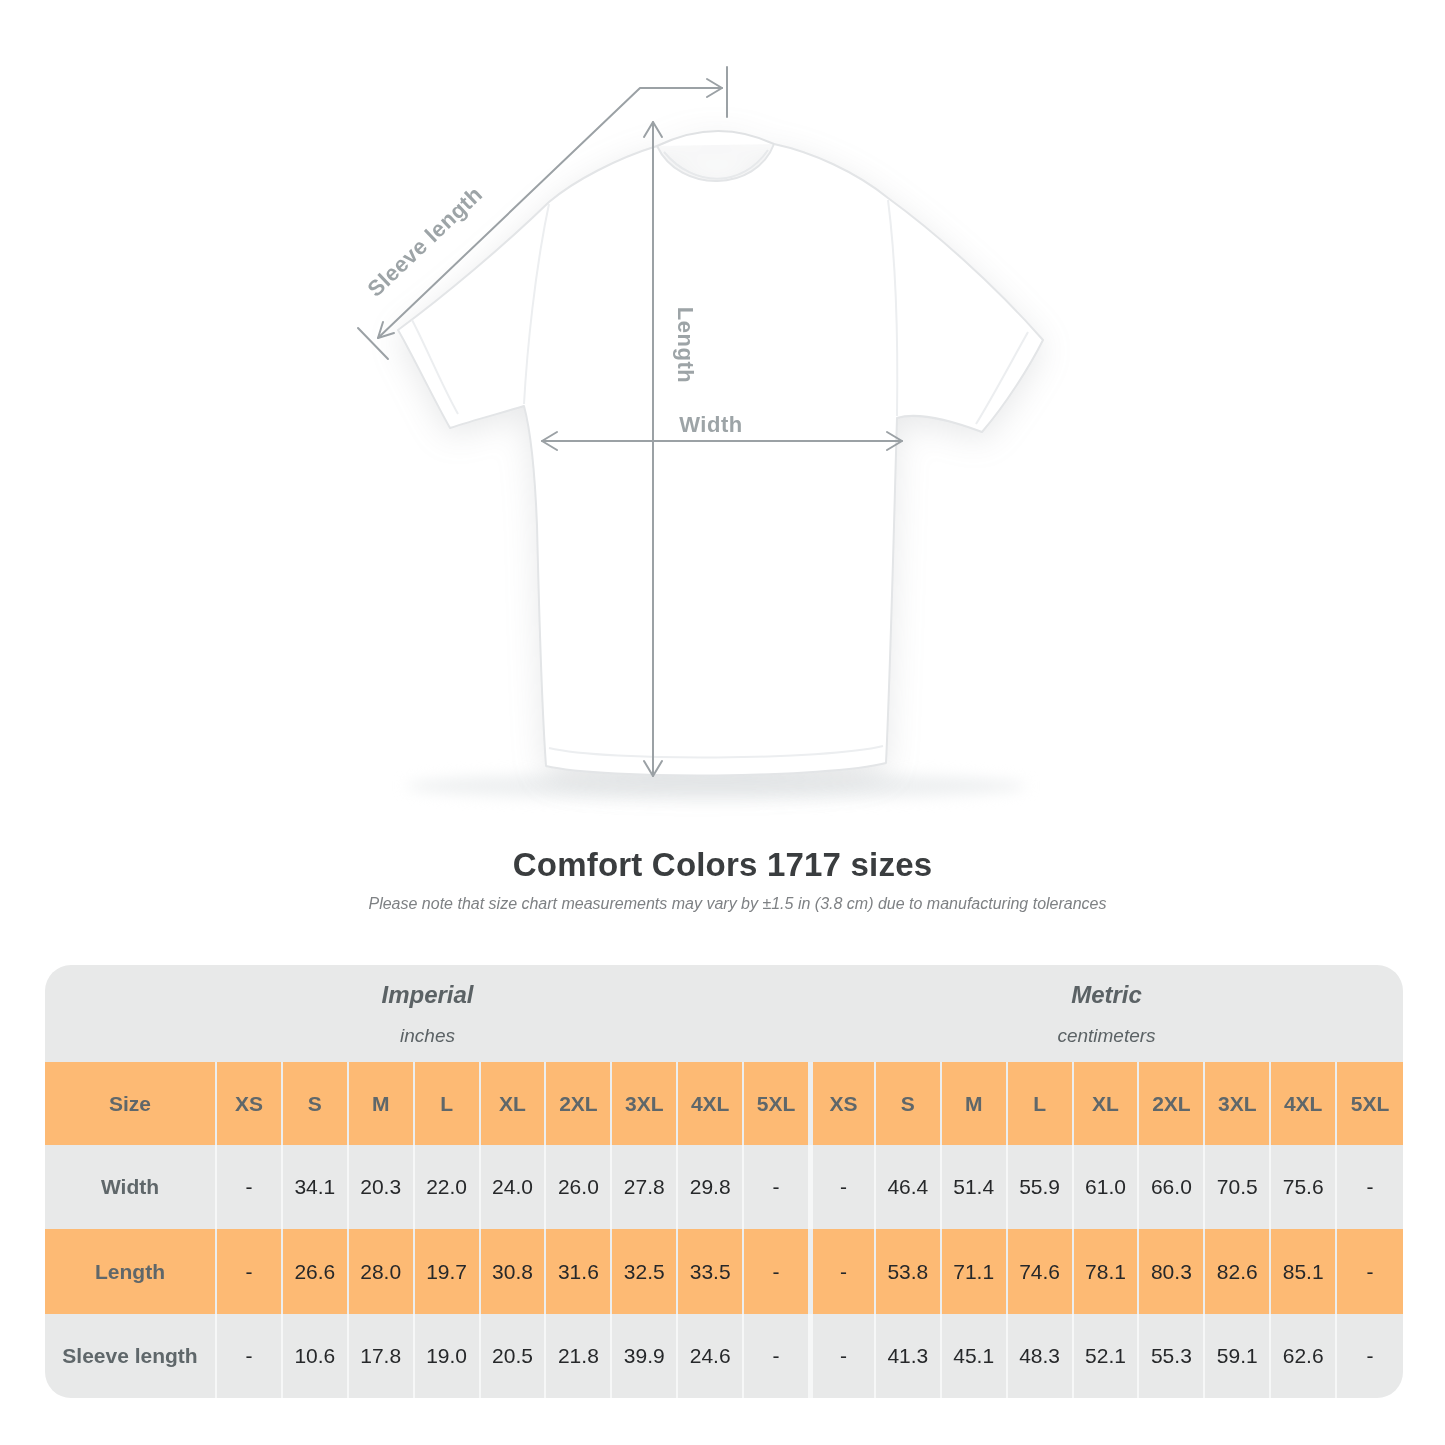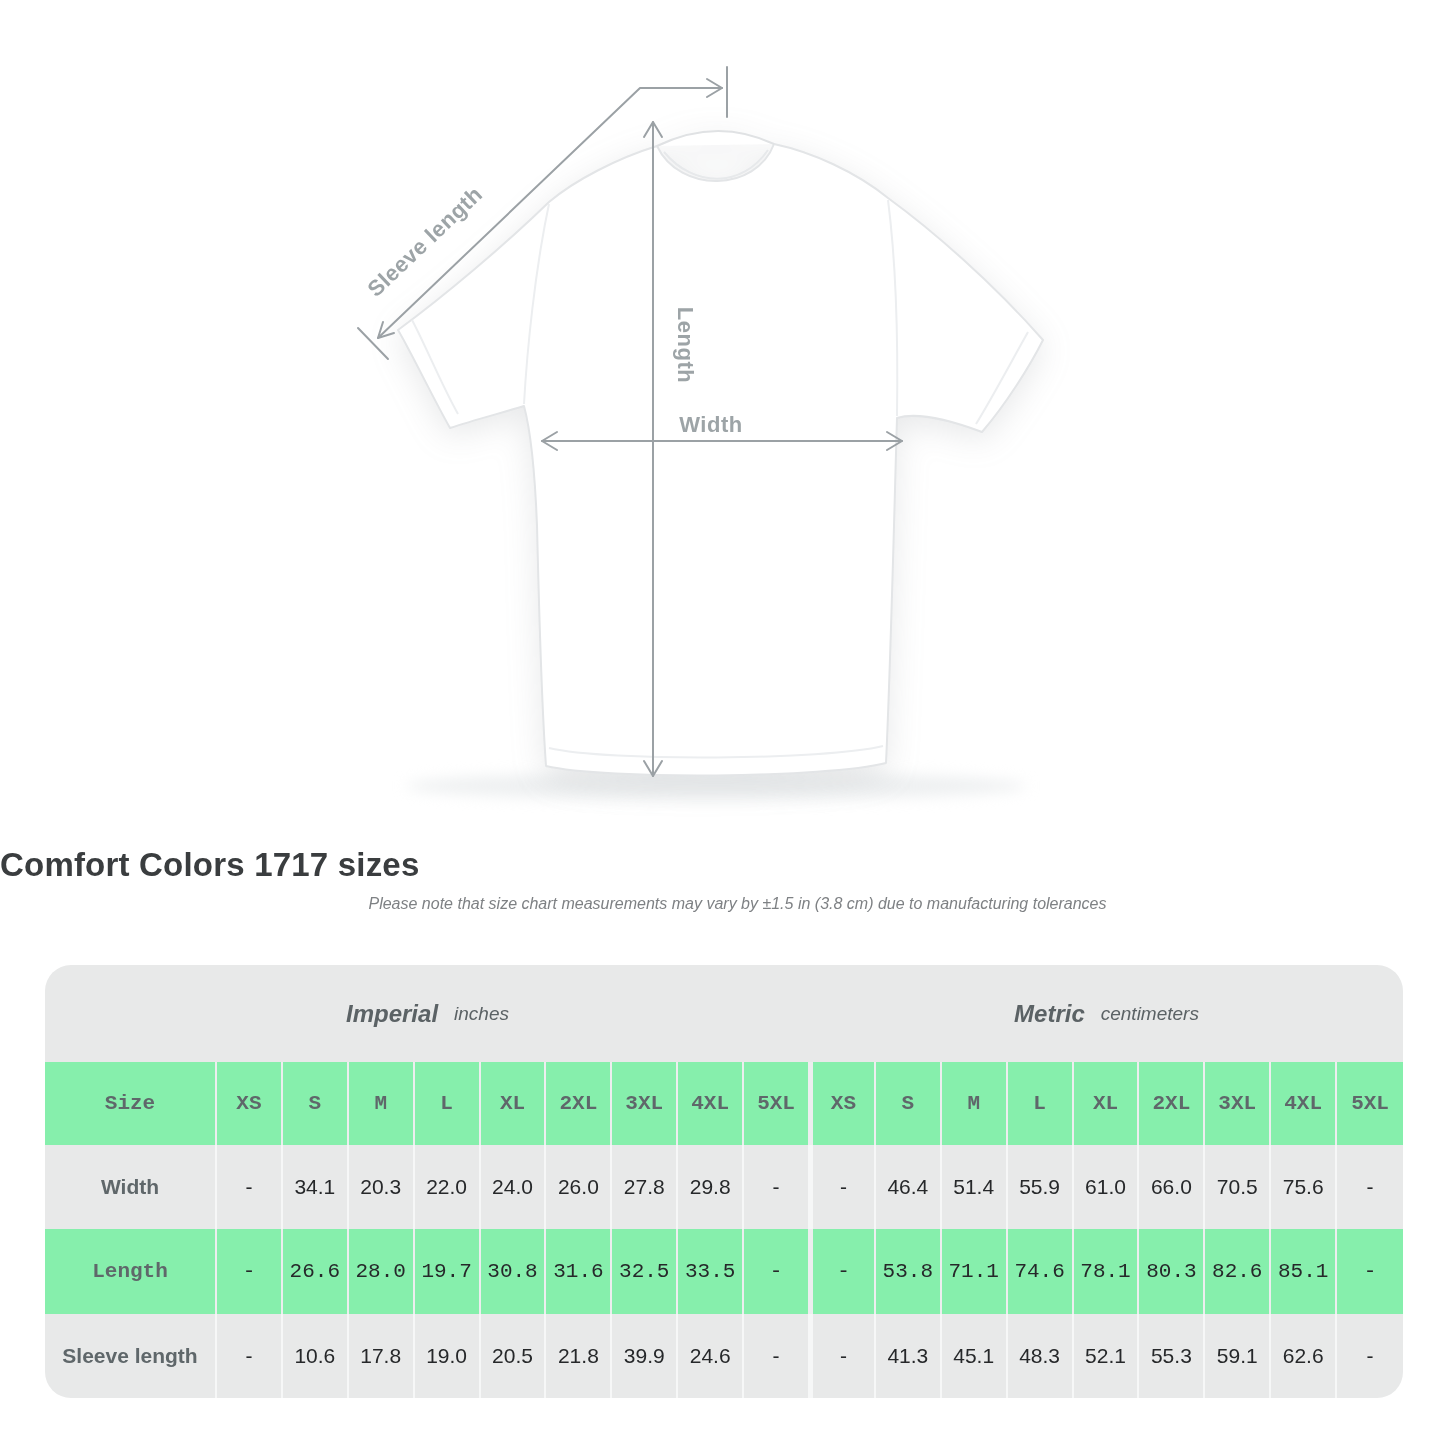--- a/index.html
+++ b/index.html
@@ -7,40 +7,40 @@
   body { font-family:"Liberation Sans", sans-serif; }
   .page { position:relative; width:1445px; height:1445px; background:#ffffff; overflow:hidden; }
 
   
   .illustration { position:absolute; top:0; left:0; width:1445px; height:830px; }
   .shirt-group { filter: drop-shadow(0 8px 16px rgba(110,116,122,0.16)); }
   .meas-line { stroke:#9ba1a5; stroke-width:2; fill:none; stroke-linecap:round; stroke-linejoin:round; }
   .meas-label { fill:#9da4a7; font-weight:bold; font-size:22px; letter-spacing:0.5px; }
 
   
-  .title { position:absolute; top:846px; left:0; width:100%; text-align:left;
+  .title { position:absolute; top:846px; left:0; width:100%; text-align:center;
            font-size:33px; font-weight:bold; color:#3a3d3f; letter-spacing:0.2px; }
   .note  { position:absolute; top:895px; left:15px; width:100%; text-align:center;
            font-size:16px; font-style:italic; color:#7e8184; }
 
   
   .size-table { position:absolute; top:965px; left:45px; width:1358px; height:433px;
                 border-radius:26px; overflow:hidden; background:#ffffff; }
   .unit-band { display:grid; grid-template-columns:765px auto; height:97px; background:#e8e9e9; }
-  .unit-cell { display:flex; flex-direction:row; align-items:center; justify-content:center; gap:16px; }
+  .unit-cell { display:flex; flex-direction:column; align-items:center; justify-content:center; gap:16px; }
   .unit-name { font-size:24px; font-weight:bold; font-style:italic; color:#5b6265; }
   .unit-sub  { font-size:19px; font-style:italic; color:#5b6265; }
 
   .tgrid { display:grid; grid-template-columns:172px repeat(18, 1fr);
            grid-template-rows:83px 84px 85px 84px; }
   .cell { display:flex; align-items:center; justify-content:center;
           font-size:21px; color:#26282a; }
   .cell.head { font-weight:bold; color:#5f676a; }
   .cell.rlabel { font-weight:bold; color:#5f676a; }
-  .row-white { background:#86efac;font-family:Liberation Mono, monospace; }
+  .row-white { background:#fdba74; }
   .row-gray  { background:#e8e9e9; }
   .row-white.sep { border-right:2px solid #eceeef; }
   .row-gray.sep  { border-right:2px solid #f6f7f7; }
   .row-white.mfirst { border-left:3px solid #eceeef; }
   .row-gray.mfirst  { border-left:3px solid #f6f7f7; }
 </style>
 </head>
 <body>
 
 <div class="page">

